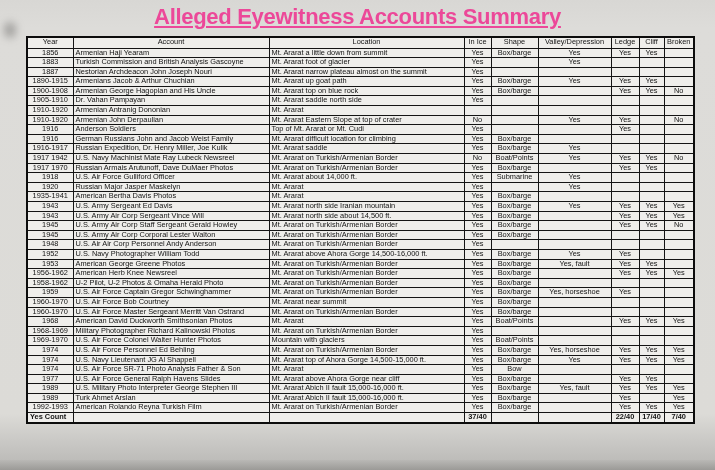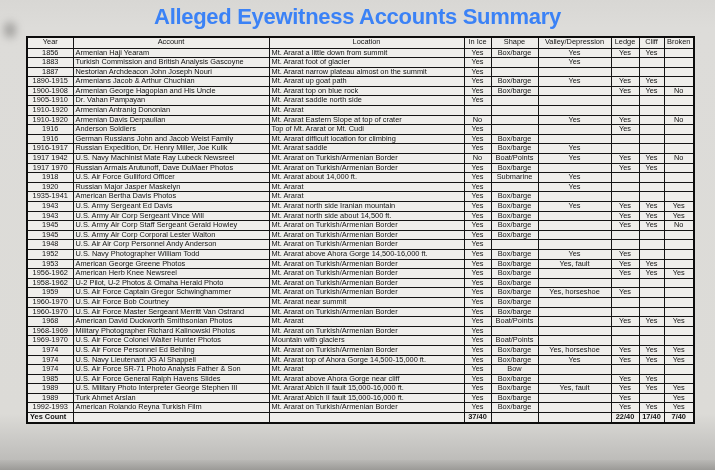--- a/index.html
+++ b/index.html
@@ -8,22 +8,22 @@
     background:linear-gradient(180deg,#d8d7d4 0%,#dddcd9 6%,#dcdbd7 88%,#c9c8c5 94%,#b7b6b3 100%);
     font-family:"Liberation Sans","DejaVu Sans",sans-serif;
     -webkit-font-smoothing:antialiased;
   }
   .smudge{
     position:absolute;left:4px;top:22px;width:12px;height:16px;border-radius:50%;
     background:#6f6e6c;filter:blur(4px);opacity:.55;
   }
   .page-title{
     position:absolute;left:0;top:4px;width:715px;text-align:center;
-    font-size:22px;font-weight:bold;color:#3b82f6;letter-spacing:-0.3px;
-    text-decoration-thickness:2px;text-underline-offset:2px;
+    font-size:22px;font-weight:bold;color:#ec4899;letter-spacing:-0.3px;
+    text-decoration:underline;text-decoration-thickness:2px;text-underline-offset:2px;
   }
   table.summary{
     position:absolute;left:26px;top:36px;width:667px;
     border-collapse:collapse;table-layout:fixed;
     background:#efeeeb;
     border:2px solid #0c0c0c;
   }
   th,td{
     border:1px solid #141414;
     font-size:7.4px;line-height:8.6px;height:8.6px;
@@ -155,21 +155,21 @@
         <td class="al">Mt. Ararat</td>
         <td class="ac"></td>
         <td class="ac"></td>
         <td class="ac"></td>
         <td class="ac"></td>
         <td class="ac"></td>
         <td class="ac"></td>
       </tr>
       <tr>
         <td class="ac">1910-1920</td>
-        <td class="al">Armenian Davis Derpaulian</td>
+        <td class="al">Armenian John Derpaulian</td>
         <td class="al">Mt. Ararat Eastern Slope at top of crater</td>
         <td class="ac">No</td>
         <td class="ac"></td>
         <td class="ac">Yes</td>
         <td class="ac">Yes</td>
         <td class="ac"></td>
         <td class="ac">No</td>
       </tr>
       <tr>
         <td class="ac">1916</td>
@@ -451,21 +451,21 @@
         <td class="al">U.S. Air Force SR-71 Photo Analysis  Father &amp; Son</td>
         <td class="al">Mt. Ararat</td>
         <td class="ac">Yes</td>
         <td class="ac">Bow</td>
         <td class="ac"></td>
         <td class="ac"></td>
         <td class="ac"></td>
         <td class="ac"></td>
       </tr>
       <tr>
-        <td class="ac">1985</td>
+        <td class="ac">1977</td>
         <td class="al">U.S. Air Force General Ralph Havens Slides</td>
         <td class="al">Mt. Ararat above Ahora Gorge near cliff</td>
         <td class="ac">Yes</td>
         <td class="ac">Box/barge</td>
         <td class="ac"></td>
         <td class="ac">Yes</td>
         <td class="ac">Yes</td>
         <td class="ac"></td>
       </tr>
       <tr>

